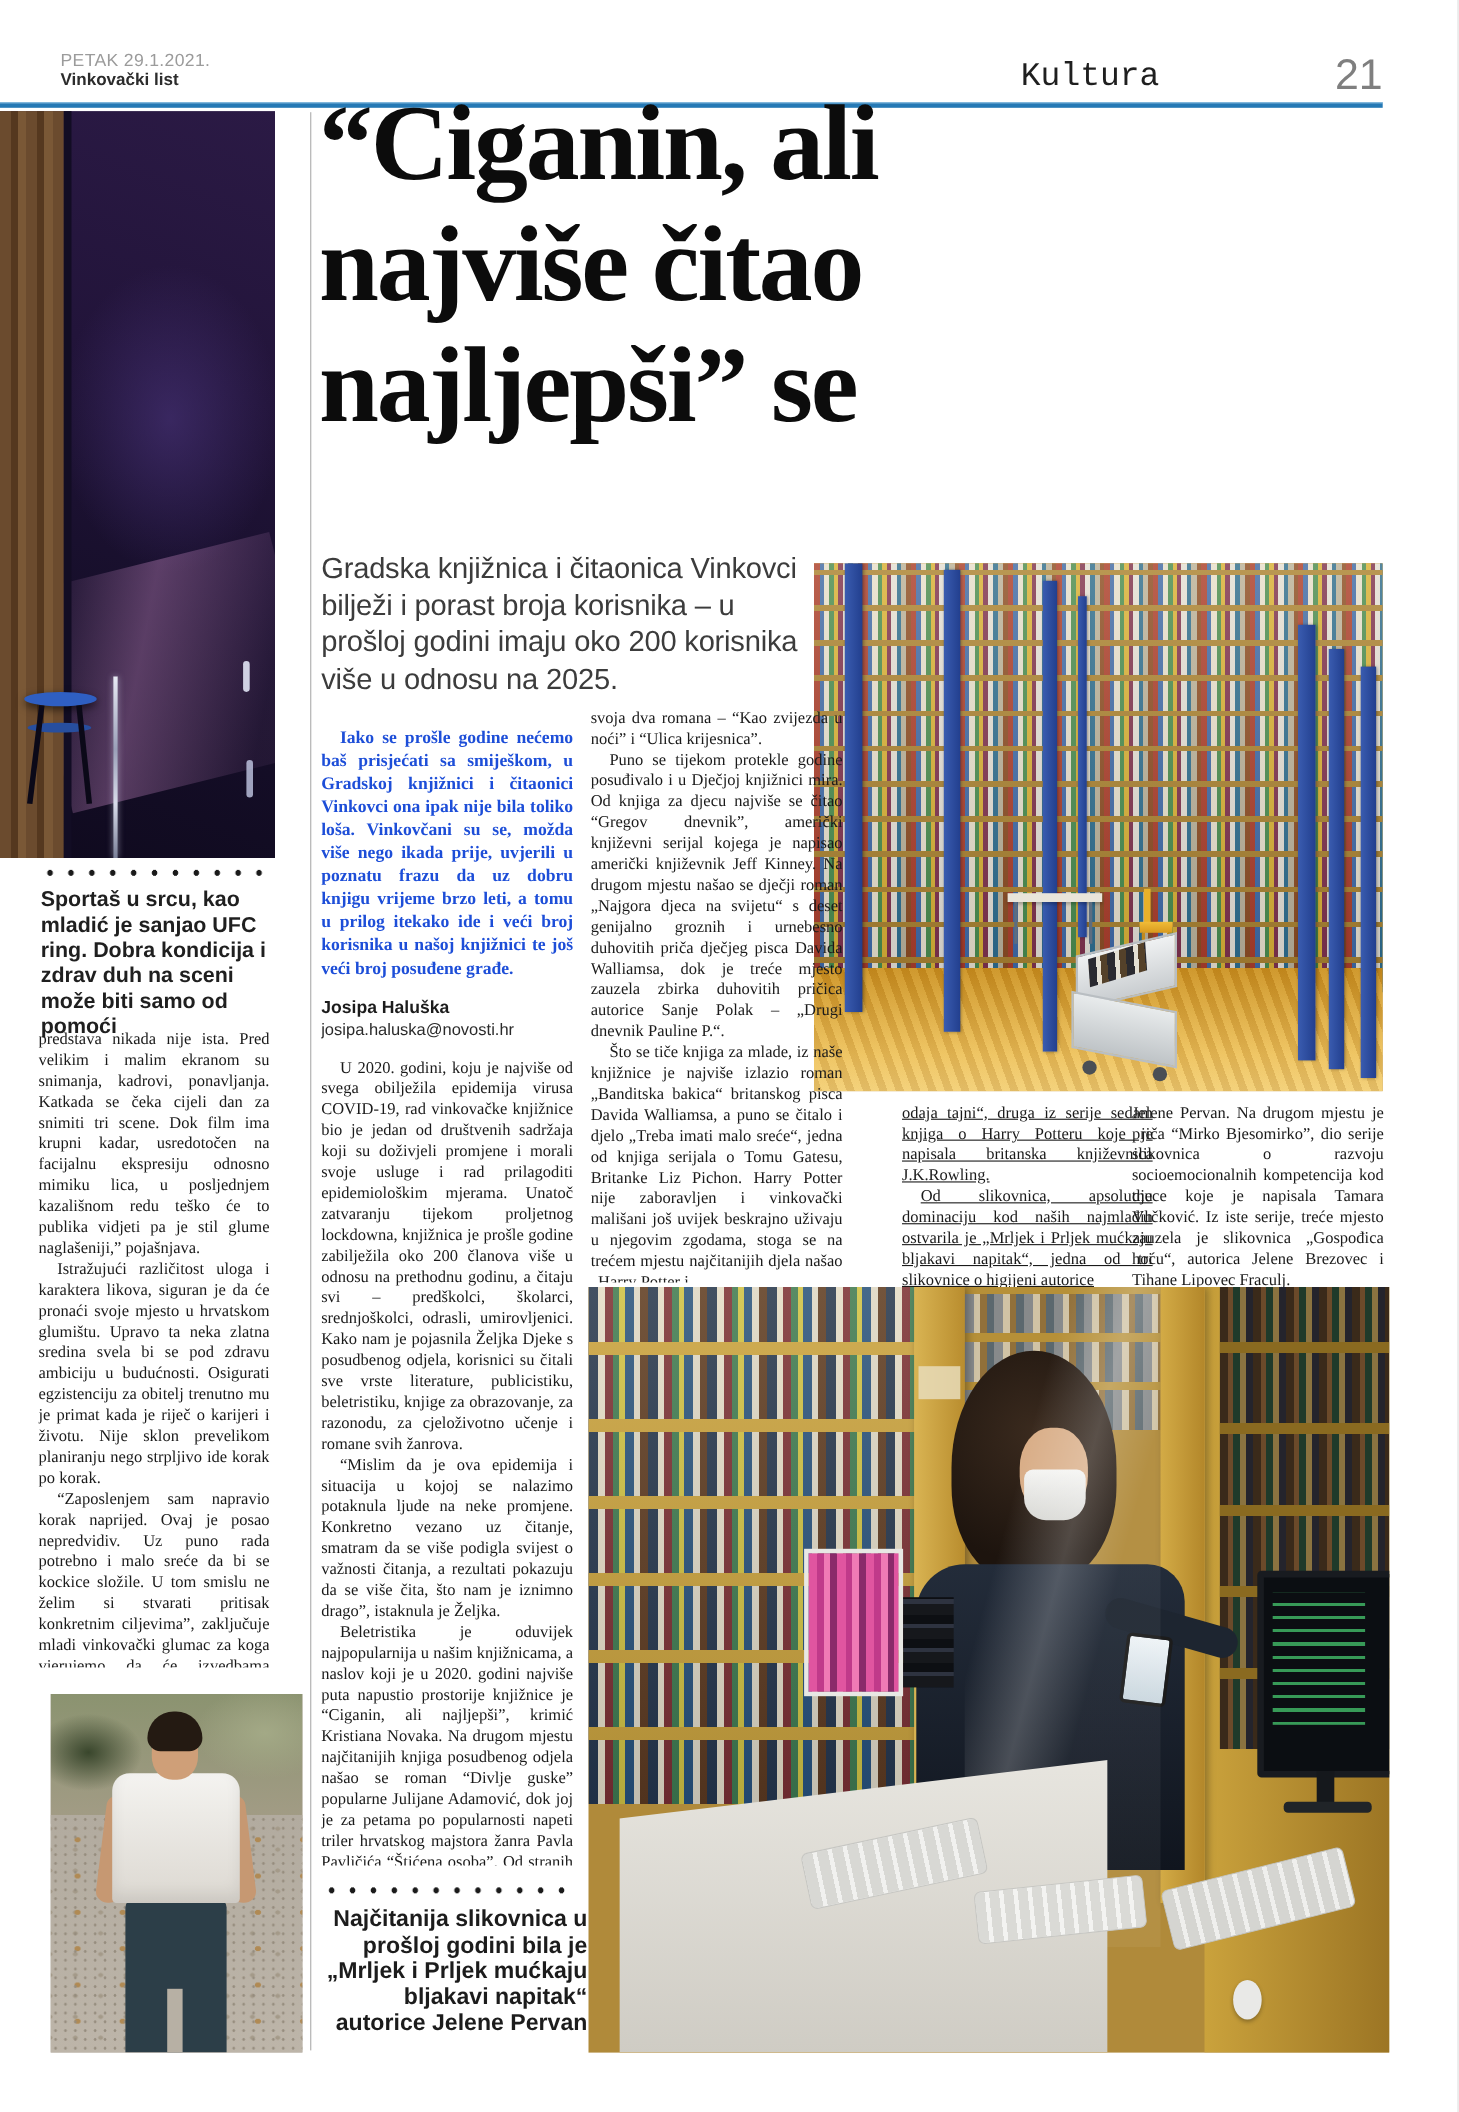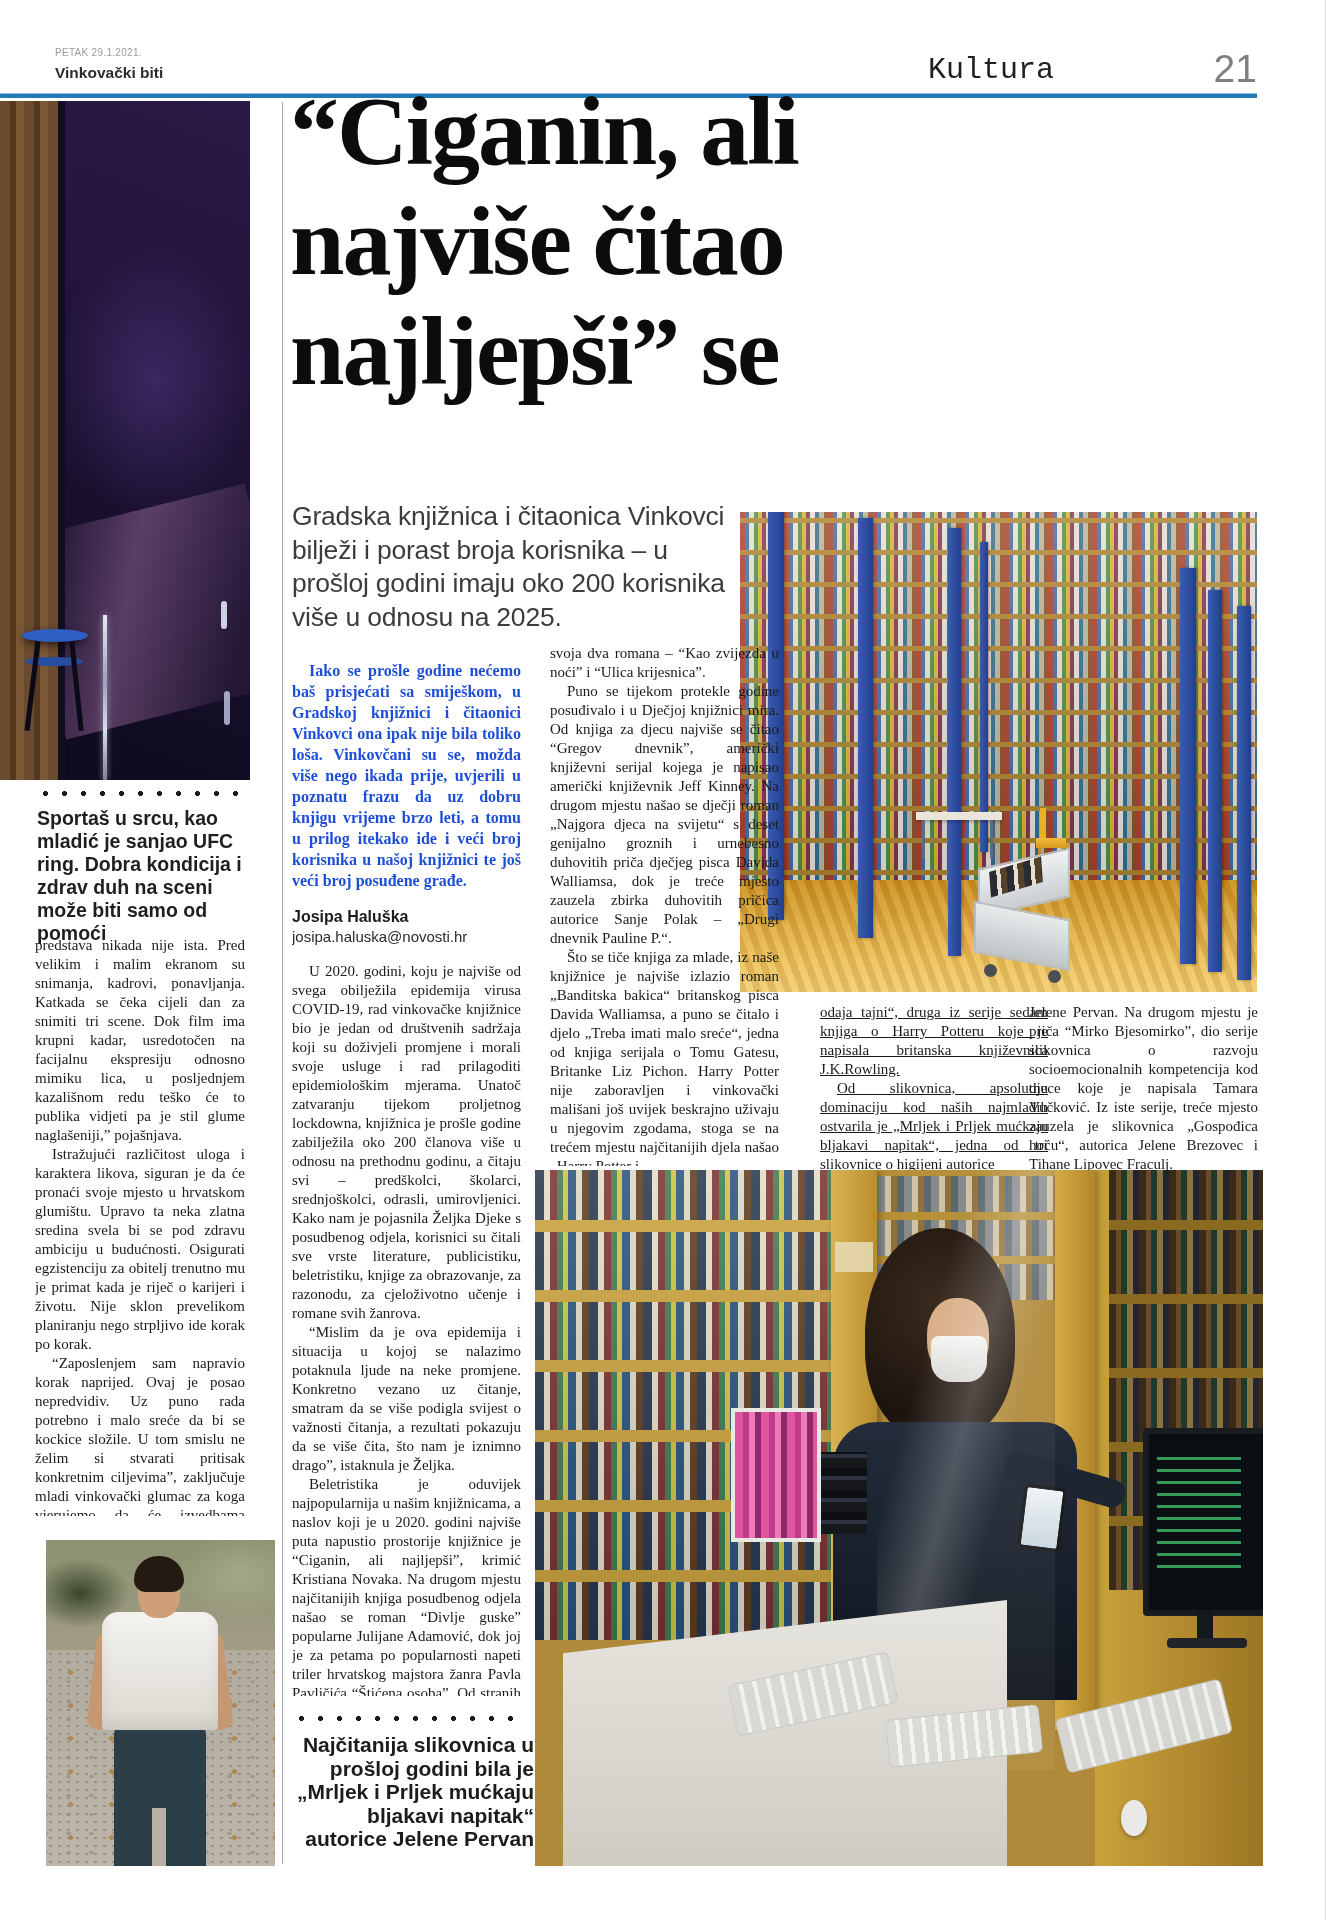--- a/index.html
+++ b/index.html
@@ -1,20 +1,20 @@
 <!DOCTYPE html>
 <html><head>
 <meta charset="utf-8">
 <style>
   html,body{margin:0;padding:0;background:#e9e9e9;}
   #page{position:relative;width:1326px;height:1920px;background:#ffffff;overflow:hidden;
         font-family:"Liberation Serif", serif;color:#161616;box-shadow:inset -1px 0 0 #dcdcdc;}
   .abs{position:absolute;}
   
-  .hdr-date{left:55px;top:47px;font-family:"Liberation Sans",sans-serif;font-size:10px;color:#9b9b9b;letter-spacing:.3px;}
+  .hdr-date{left:55px;top:47px;font-family:"Liberation Sans",sans-serif;font-size:16px;color:#9b9b9b;letter-spacing:.3px;}
   .hdr-pub{left:55px;top:64px;font-family:"Liberation Sans",sans-serif;font-size:15.5px;font-weight:bold;color:#2c2c2c;}
   .hdr-section{left:928px;top:53px;font-family:Liberation Mono, monospace;font-size:30px;color:#1f1f1f;}
   .hdr-page{left:1150px;top:47px;width:107px;text-align:right;font-family:"Liberation Sans",sans-serif;font-size:39px;color:#7f7f7f;}
   .hdr-rule{left:0;top:93px;width:1257px;height:4px;background:#2579b5;border-top:1px solid #8fc0e2;}
   
   .vdiv{left:282px;top:102px;width:1px;height:1762px;background:#ababab;}
   
   .dots{height:9px;background-image:radial-gradient(circle,#1a1a1a 0 2.6px,transparent 2.8px);
         background-size:19px 9px;background-repeat:repeat-x;background-position:0 50%;}
   .dots1{left:36px;top:789px;width:208px;}
@@ -25,21 +25,21 @@
   .body{font-size:15px;line-height:19px;text-align:justify;color:#1a1a1a;}
   .body p{margin:0;}
   .ind{text-indent:17px;}
   .left-body{left:35px;top:936px;width:210px;height:580px;overflow:hidden;}
   .headline{left:290px;top:76px;width:975px;font-weight:bold;font-size:98px;line-height:110px;
             letter-spacing:-2px;color:#0c0c0c;}
   .subhead{left:292px;top:500px;width:470px;font-family:"Liberation Sans",sans-serif;
            font-size:26.5px;line-height:33.5px;color:#3c3c3c;letter-spacing:-.2px;}
   .col{overflow:hidden;}
   .col1{left:292px;top:644px;width:229px;height:1052px;}
-  .col2{left:537px;top:644px;width:229px;height:522px;margin-left:13px;}
+  .col2{left:537px;top:644px;width:229px;height:522px;}
   .col3{left:820px;top:1003px;width:228px;height:170px;text-decoration:underline;}
   .col4{left:1029px;top:1003px;width:229px;height:200px;}
   .intro{font-weight:bold;font-size:16px;line-height:21px;text-align:justify;color:#1d4ed8;}
   .byline{margin:13px 0 15px 0;}
   .byline-name{font-family:"Liberation Sans",sans-serif;font-weight:bold;font-size:16px;color:#1c1c1c;line-height:20px;}
   .byline-mail{font-family:"Liberation Sans",sans-serif;font-size:15px;color:#2a2a2a;line-height:20px;}
   .caption{left:292px;top:1733px;width:242px;font-family:"Liberation Sans",sans-serif;font-weight:bold;
            font-size:21px;line-height:23.6px;color:#1c1c1c;text-align:right;}
   
   .photo{overflow:hidden;}
@@ -159,21 +159,21 @@
             background:repeating-linear-gradient(0deg,rgba(76,220,120,.85) 0 3px,transparent 3px 12px);opacity:.8;}
   .lb-stand{left:662px;top:440px;width:16px;height:30px;background:#15181c;}
   .lb-base{left:632px;top:468px;width:80px;height:10px;border-radius:4px;background:#202428;}
 </style>
 </head>
 <body>
 
 <div id="page">
 
   <div class="abs hdr-date">PETAK 29.1.2021.</div>
-  <div class="abs hdr-pub">Vinkovački biti</div>
+  <div class="abs hdr-pub">Vinkovački list</div>
   <div class="abs hdr-section">Kultura</div>
   <div class="abs hdr-page">21</div>
   <div class="abs hdr-rule"></div>
 
   <div class="abs vdiv"></div>
 
   <div class="abs photo ph-stage">
     <div class="st-glow"></div>
     <div class="st-wall"></div>
     <div class="st-curtain"></div>

